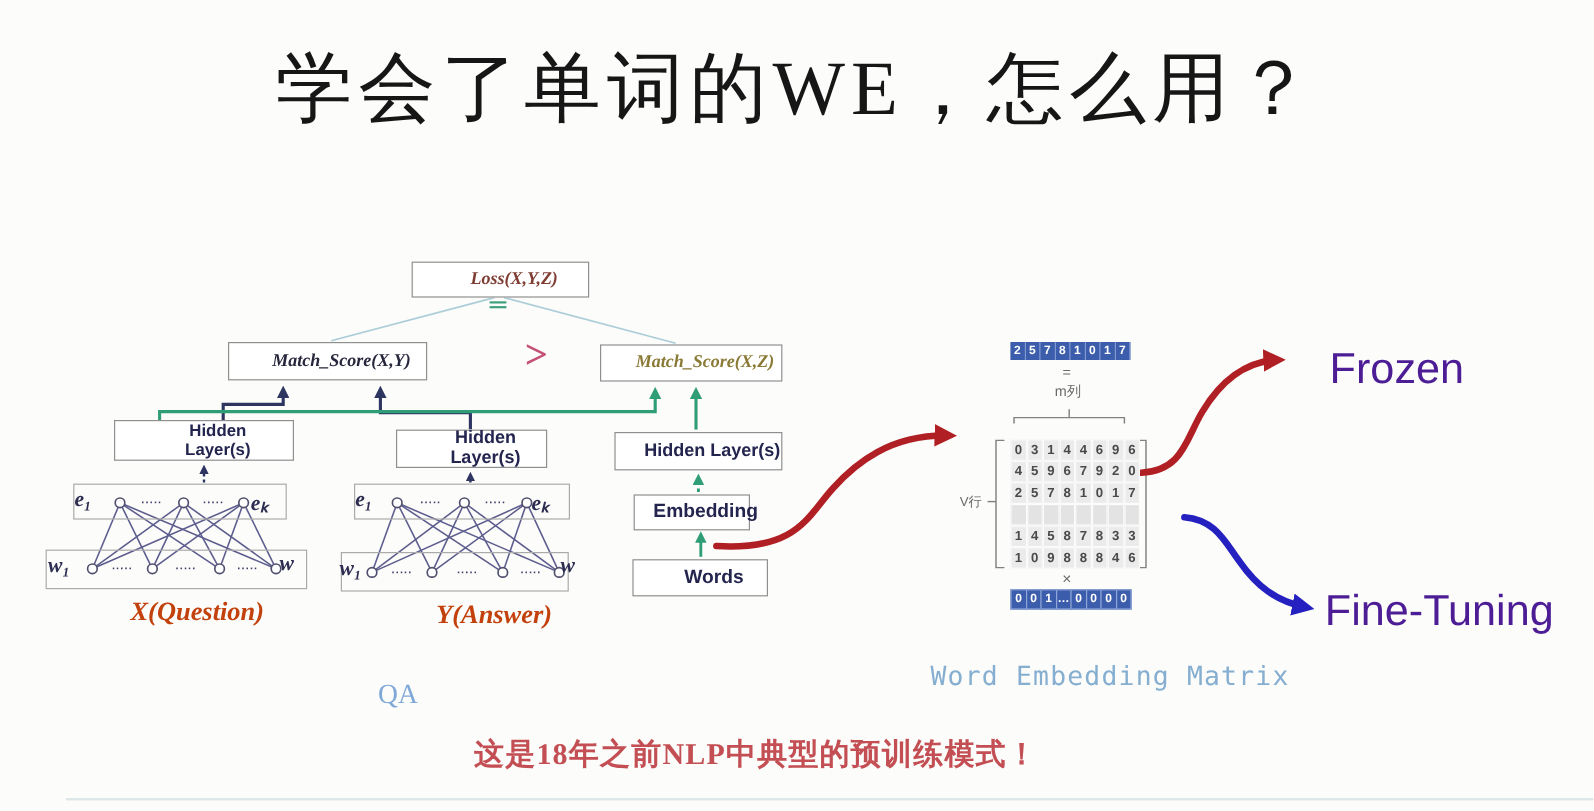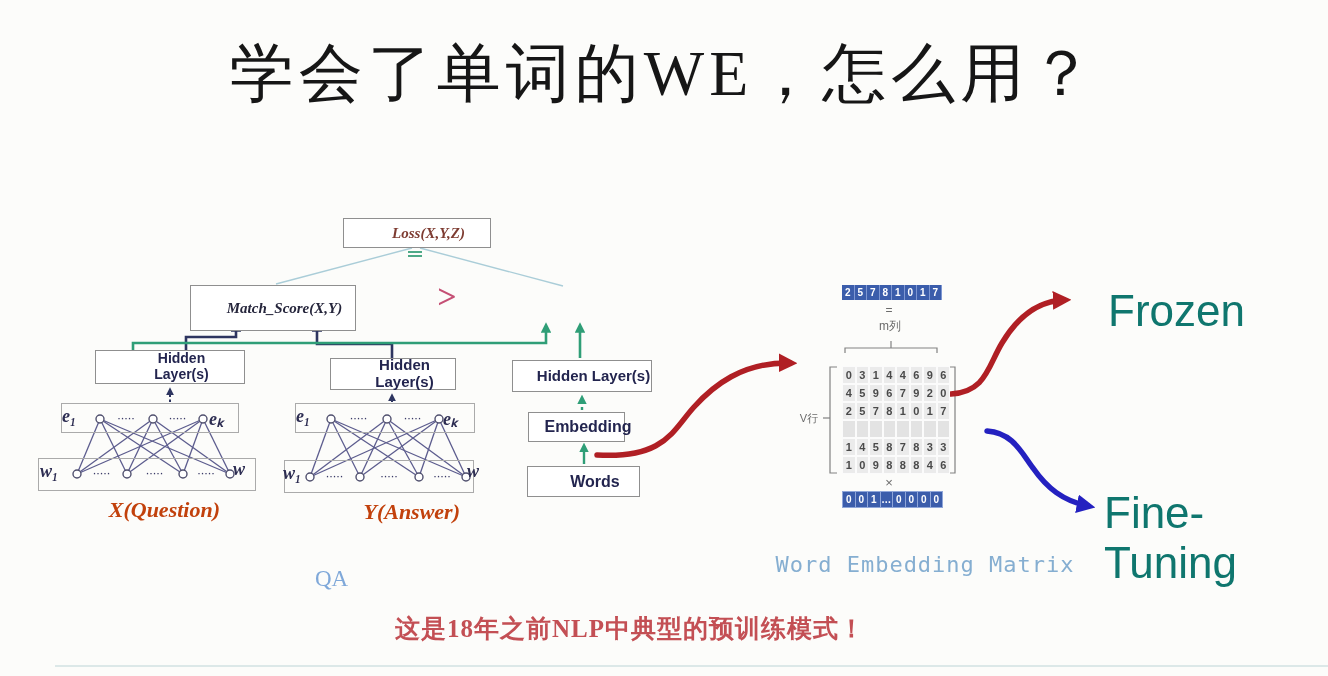--- a/index.html
+++ b/index.html
@@ -26,21 +26,21 @@
   .vcell{width:11.5px;height:15px;background:#3b5dab;border-right:1px solid #7e97d2;
          color:#fff;font-size:10px;font-weight:700;display:flex;align-items:center;justify-content:center;}
   .ocell{width:13.5px;height:17px;background:#3b5dab;border:1px solid #8fa6d9;margin-right:-1px;
          color:#fff;font-size:10px;font-weight:700;display:flex;align-items:center;justify-content:center;box-sizing:border-box;}
   #matrix-grid{display:grid;grid-template-columns:repeat(8,13.5px);grid-auto-rows:18px;}
   .mcell{background:#ebebeb;border:1px solid #fbfbfb;color:#4a4a4a;font-size:11px;font-weight:700;
          display:flex;align-items:center;justify-content:center;box-sizing:border-box;}
   .mcell.empty{background:#e3e3e3;}
   .tiny{font-size:12px;color:#6b6b6b;text-align:center;}
   .wem{font-family:"DejaVu Sans Mono",monospace;font-size:22px;color:#85aed1;letter-spacing:1px;}
-  .biglbl{font-size:44px;color:#0f766e;}
+  .biglbl{font-size:36px;color:#4c1d95;}
   .note{left:0;top:612px;width:1260px;text-align:center;font-family:"Liberation Serif",serif;
         font-weight:700;font-size:25px;color:#c34f54;letter-spacing:1px;}
   .divider{left:55px;top:665px;width:1273px;height:2px;background:#dce8e8;}
   svg text.dots-text{font:700 9px "Liberation Sans",sans-serif;fill:#3c3c68;letter-spacing:.5px;}
 </style>
 </head>
 <body>
 
 <div id="canvas">
 
@@ -154,26 +154,29 @@
 
     <path d="M597 455 C665 459 673 430 694 407 C713 386 742 362 790 363" stroke="#b01f24" stroke-width="5.5" fill="none" stroke-linecap="round" marker-end="url(#ar-red)"></path>
     <path d="M951 394 C986 392 988 366 1002 343 C1017 318 1038 301 1064 300" stroke="#b01f24" stroke-width="5.5" fill="none" stroke-linecap="round" marker-end="url(#ar-red)"></path>
     <path d="M987 431 C1013 433 1021 452 1033 468 C1047 488 1063 501 1088 506" stroke="#2421c0" stroke-width="5.5" fill="none" stroke-linecap="round" marker-end="url(#ar-blue)"></path>
   </svg>
 
   <div class="box" style="left:343px;top:218px;width:148px;height:30px;">
     <span class="formula loss-c">Loss(X,Y,Z)</span>
     </div>
 
-  <div class="box" style="left:190px;top:285px;width:166px;height:46px;">
+  <div class="box" style="left:190px;top:285px;width:166px;height:32px;">
     <span class="formula xy-c">Match_Score(X,Y)</span>
     </div>
 
   <div class="abs gt" style="left:430px;top:278px;width:34px;text-align:center;">&gt;</div>
 
+  <div class="box" style="left:500px;top:287px;width:152px;height:31px;">
+    <span class="formula olive">Match_Score(X,Z)</span>
+    </div>
 
   <div class="box" style="left:95px;top:350px;width:150px;height:34px;">
     <span class="hlabel" style="font-size:14px;">
       <span>Hidden</span><br>
       <span>Layer(s)</span></span>
     </div>
 
   <div class="box" style="left:330px;top:358px;width:126px;height:32px;">
     <span class="hlabel">Hidden Layer(s)</span>
     </div>

